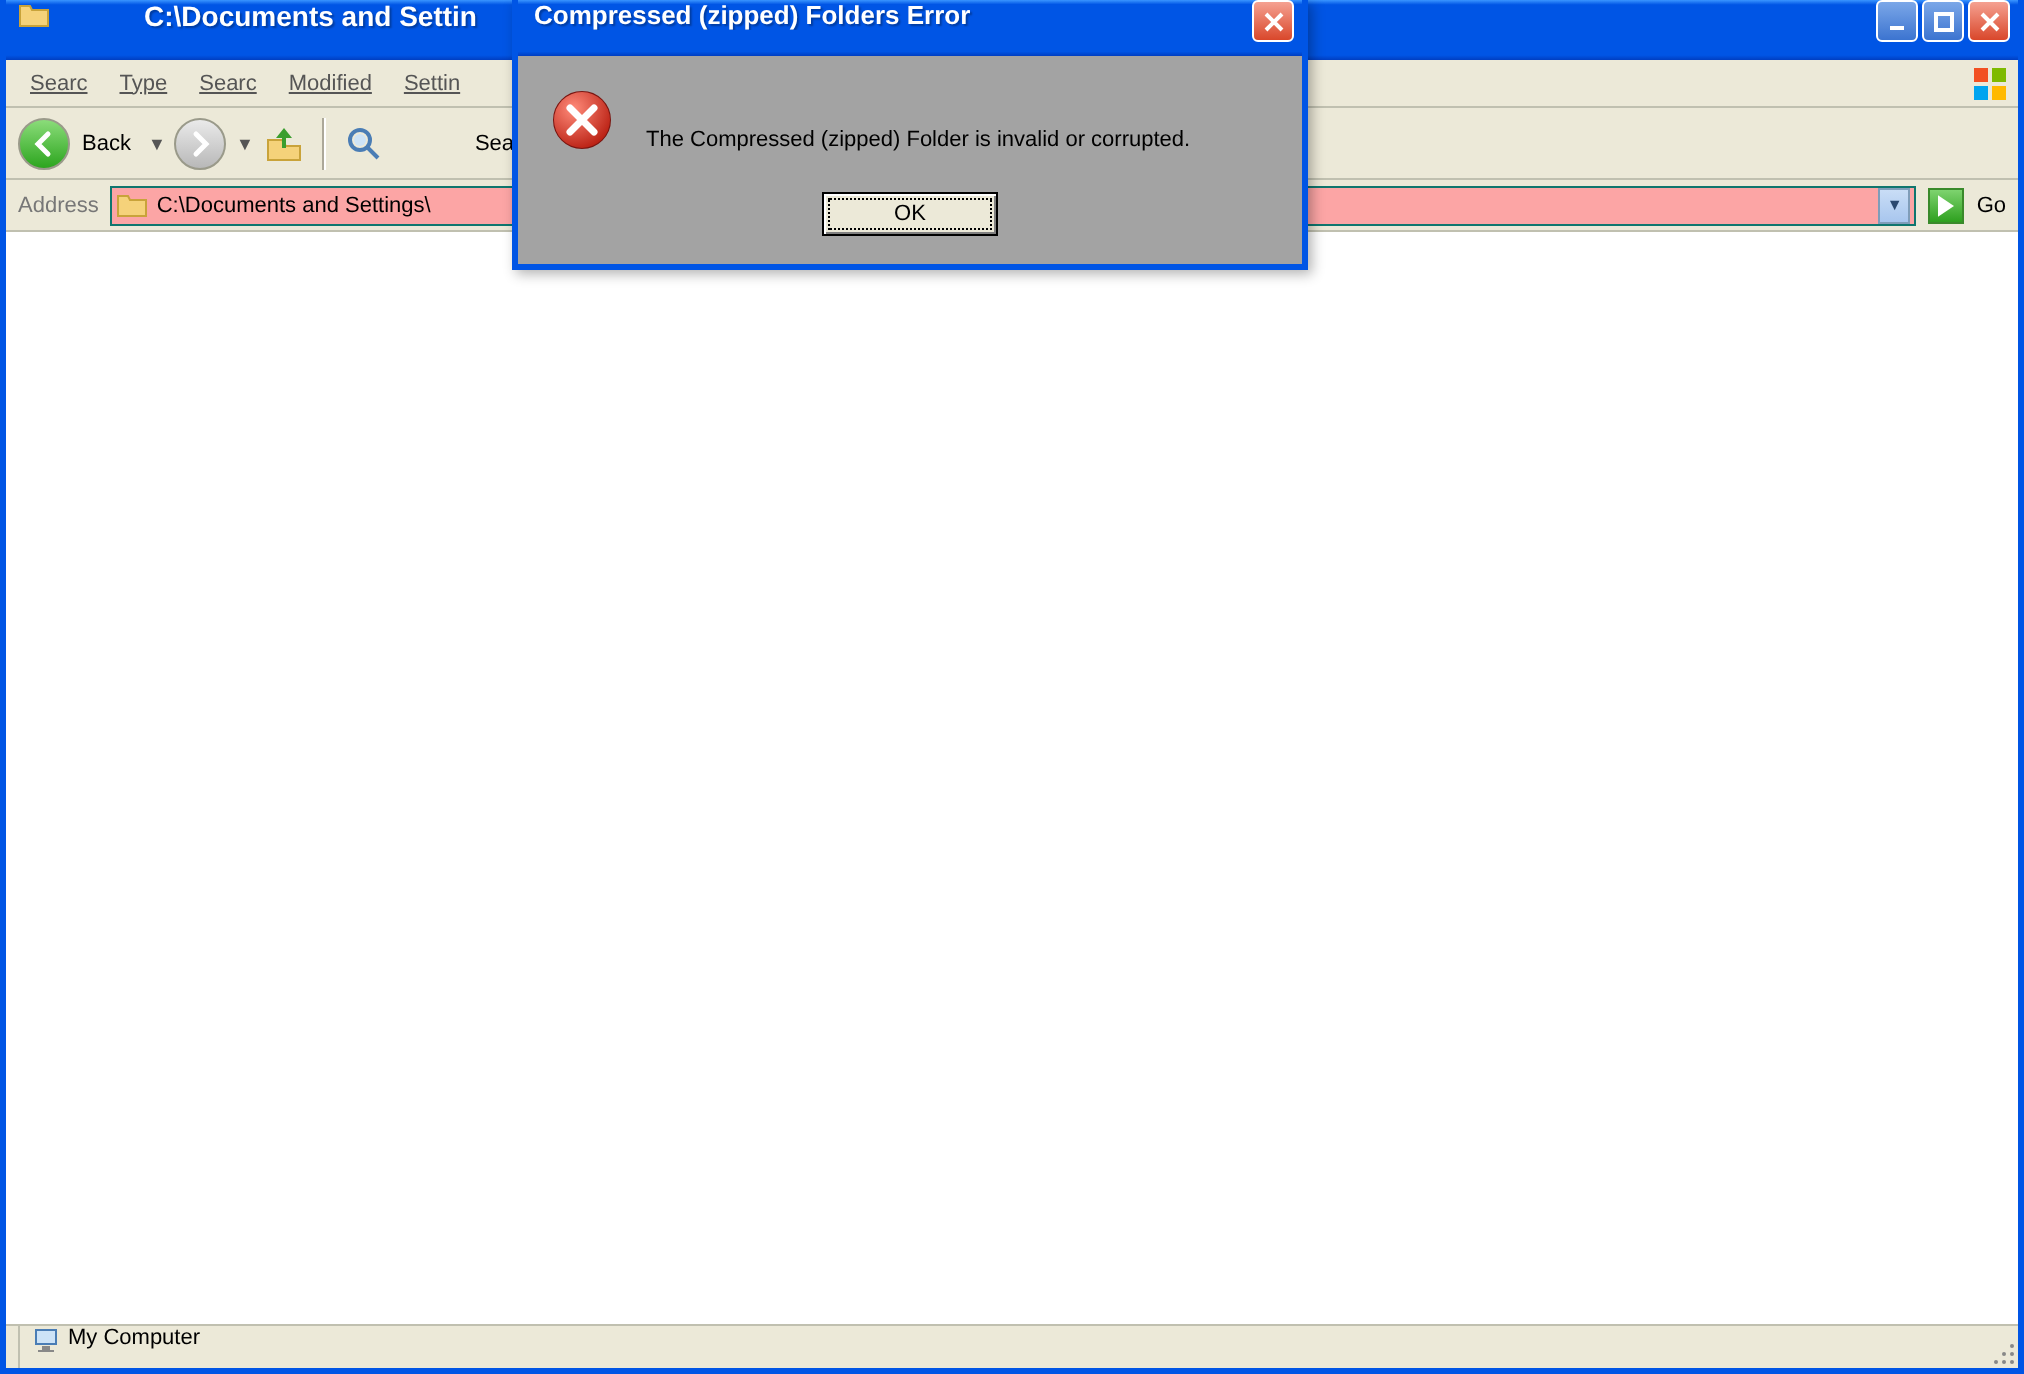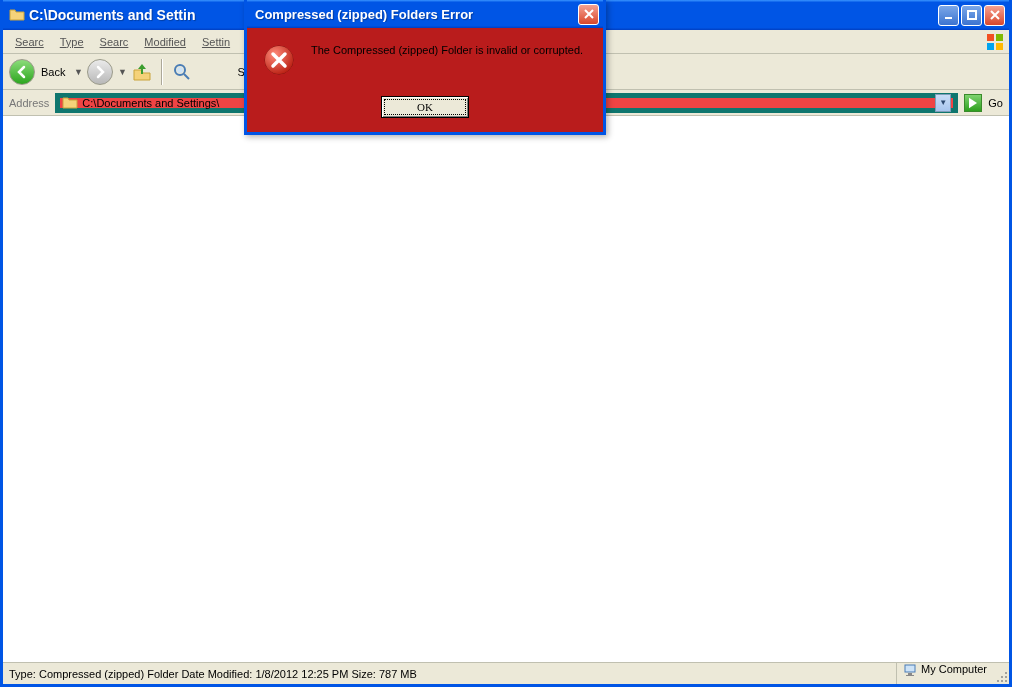--- a/index.html
+++ b/index.html
@@ -23,23 +23,24 @@
     border-top: none;
     background: #ece9d8;
     display: flex;
     flex-direction: column;
   }
 
   .titlebar {
     height: 30px;
     background: linear-gradient(to bottom, #3a95ff 0%, #0055e5 8%, #0055e5 92%, #003ec1 100%);
     display: flex;
-    align-items: center;
+    align-items: flex-start;
     padding: 0 4px 0 6px;
     color: #fff;
+    gap: 43px;
   }
   .titlebar .folder-icon-small {
     width: 16px; height: 16px; margin-right: 4px;
   }
   .titlebar .title-text {
     font-weight: bold;
     font-size: 14px;
     flex: 1;
     white-space: nowrap;
     overflow: hidden;
@@ -114,22 +115,22 @@
     display: flex;
     align-items: center;
     padding: 0 6px;
     gap: 6px;
     justify-content: space-between;
   }
   .addr-label { color: #777; }
   .addr-field {
     flex: 1;
     height: 20px;
-    background: #ef4444;
-    border: 5px solid #0f766e;
+    background: #fca5a5;
+    border: 1px solid #0f766e;
     display: flex;
     align-items: center;
     padding: 0 2px;
     gap: 4px;
     position: relative;
   }
   .addr-field .folder-icon-tiny { width: 16px; height: 16px; }
   .addr-text { flex:1; white-space:nowrap; overflow:hidden; }
   .addr-dd {
     width: 16px; height: 18px;
@@ -171,52 +172,52 @@
   .grip {
     position:absolute;
     right:4px; bottom:4px;
     width:12px; height:12px;
   }
   .grip svg { width:12px; height:12px; }
 
   
   .dialog {
     position: absolute;
-    left: 244px;
+    left: 256px;
     top: 0px;
-    width: 362px;
+    width: 398px;
     border: 3px solid #0055E5;
     border-top: none;
-    background: #b91c1c;
+    background: #a3a3a3;
     box-shadow: 2px 2px 6px rgba(0,0,0,0.3);
   }
   .dialog .titlebar { height: 28px; padding: 0 4px 0 8px; }
   .dialog .title-text { font-size: 13px; }
   .dialog-body {
     padding: 16px 16px 14px 16px;
     display: flex;
     flex-direction: column;
   }
   .dialog-row {
     display: flex;
-    align-items: flex-start;
+    align-items: flex-end;
     gap: 16px;
   }
   .err-icon { width: 32px; height: 32px; flex-shrink:0; }
   .dialog-msg { color: #000; }
   .dialog-btns { display:flex; justify-content:center; margin-top: 20px; }
   .ok-btn {
     width: 88px; height: 22px;
     background: #ece9d8;
     border: 1px solid #000;
     outline: 1px dotted #000;
     outline-offset: -4px;
     box-shadow: inset 1px 1px 0 #fff, inset -1px -1px 0 #808080;
     cursor: pointer;
-    font-family: Liberation Serif, serif;
+    font-family: Liberation Sans, sans-serif;
     font-size: 11px;
   }
 </style>
 </head>
 <body>
 
 <div class="window">
 
   <div class="titlebar">
     <span class="folder-icon-small">
@@ -306,21 +307,20 @@
       <svg viewBox="0 0 12 12">
           <path d="M3 2l6 4-6 4z" fill="#fff"></path>
         </svg>
     </div>
     <span class="go-label">Go</span>
   </div>
 
   <div class="content"></div>
 
   <div class="statusbar">
-    <span class="status-left">Type: Compressed (zipped) Folder Date Modified: 1/8/2012 12:25 PM Size: 787 MB</span>
     <div class="status-right">
       <span>
         <svg width="14" height="14" viewBox="0 0 14 14">
             <rect x="2" y="2" width="10" height="7" fill="#cde3f7" stroke="#4a7db5"></rect>
             <rect x="5" y="10" width="4" height="2" fill="#888"></rect>
             <rect x="3" y="12" width="8" height="1" fill="#888"></rect>
           </svg>
       </span>
       <span>My Computer</span>
     </div>

